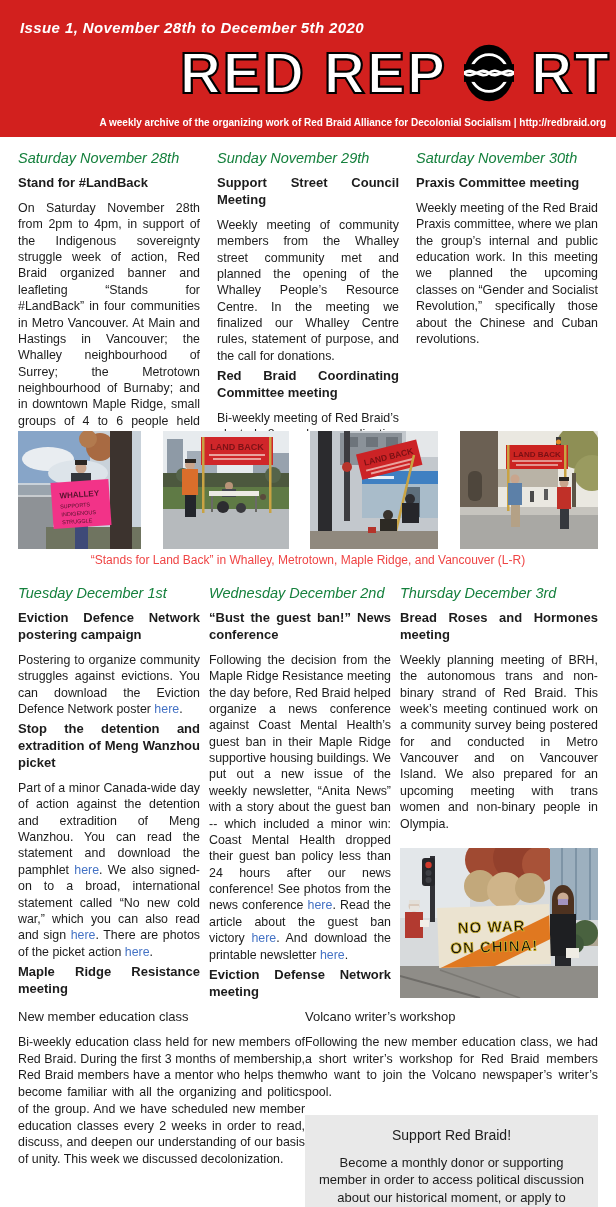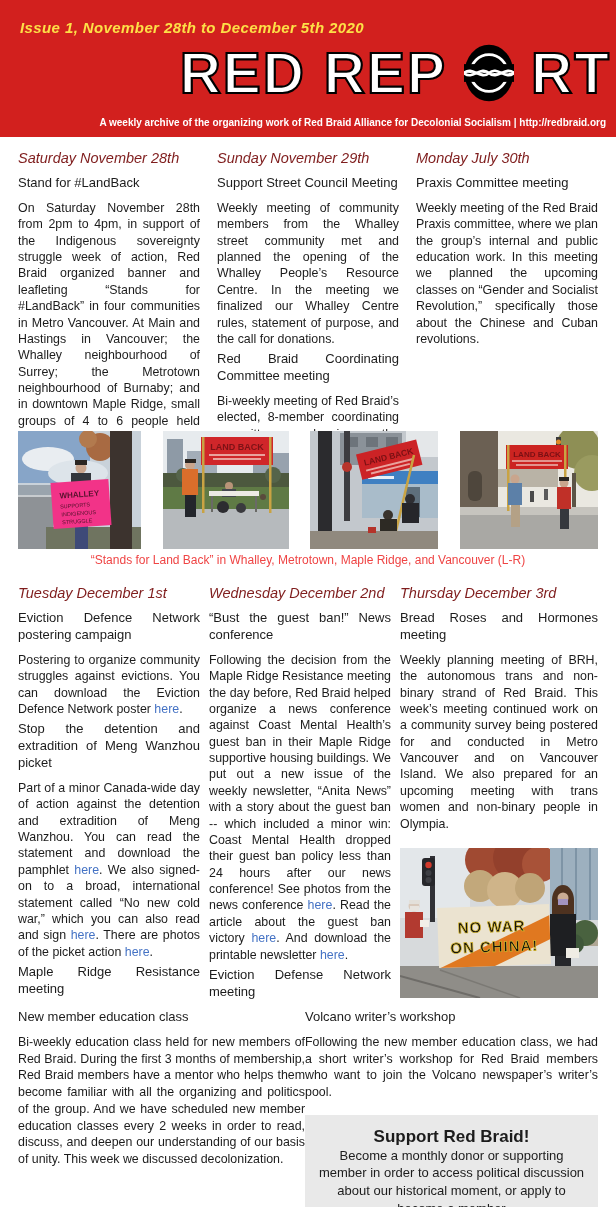--- a/index.html
+++ b/index.html
@@ -6,43 +6,43 @@
   body { background:#fff; }
   .page {
     position:relative; width:616px; height:1207px; margin:0 auto;
     background:#ffffff; overflow:hidden; color:#1c1c1c;
     font-family:"Liberation Sans", sans-serif;
   }
   
   .masthead { position:relative; height:137px; background:#d2201e; }
   .issue-line {
     position:absolute; left:20px; top:19px;
-    color:#fde047; font-weight:bold; font-style:italic;
+    color:#ffffff; font-weight:bold; font-style:italic;
     font-size:15px; letter-spacing:.4px;
   }
   .title-row {
     position:absolute; right:5px; top:42px;
     display:flex; align-items:center; line-height:1;gap:16px;
   }
   .title-part {
     font-size:57px; font-weight:bold; color:#fff;
     -webkit-text-stroke:2.2px #000; letter-spacing:2px; white-space:pre;
   }
   .logo-o { width:50px; height:62px; margin:0 1px; display:block; }
   .tagline {
     position:absolute; left:20px; bottom:9px; width:586px;
     color:#fff; font-weight:bold; font-size:10px; letter-spacing:0; white-space:nowrap;text-align:right;
   }
   
   .content { padding:0 18px; }
   .cols3 { display:flex; justify-content:space-between; }
   .col { width:182px; }
   .col-wide { width:198px; }
-  .day-heading { font-style:italic; font-size:14.5px; margin:0 0 7px; color:#7f1d1d; }
-  .article-title { font-weight:normal; font-size:13px; line-height:1.3; text-align:justify; margin:9px 0 8px; }
+  .day-heading { font-style:italic; font-size:14.5px; margin:0 0 7px; color:#15803d; }
+  .article-title { font-weight:bold; font-size:13px; line-height:1.3; text-align:justify; margin:9px 0 8px; }
   .article-body { font-size:12.4px; line-height:1.32; text-align:justify; }
   .article-body + .article-title { margin-top:4px; }
   a.link, .link { color:#4472c4; cursor:pointer; }
   .week1 { height:294px; padding-top:13px; overflow:hidden; }
   .week2 { height:424px; padding-top:10px; overflow:hidden; }
   
   .photo-strip { display:flex; justify-content:space-between; height:118px; }
   .photo { display:block; }
   .photo svg { display:block; width:100%; height:100%; }
   .strip-caption { text-align:center; font-size:12px; margin:4px 0 8px; color:#ef4444; }
@@ -52,21 +52,21 @@
   .week3 { padding-top:4px; }
   .bottom-cols { display:flex; justify-content:space-between; margin-top:6px; }
   .bottom-left { width:288px; }
   .bottom-right { width:294px; }
   .bottom-title { font-weight:normal; font-size:13px; margin:0 0 10px; }
   .bottom-body { font-size:12.4px; line-height:1.35; text-align:justify; }
   .support-box {
     margin-top:14px; background:#e9e9e9; padding:12px 12px 14px;
     text-align:center;
   }
-  .support-title { font-weight:bold; font-size:17px; }
+  .support-title { font-weight:normal; font-size:14px; margin-bottom:11px; }
   .support-body { font-size:13px; line-height:1.35; text-align:center; }
   svg text { font-family:"Liberation Sans", sans-serif; }
 </style>
 </head>
 <body>
 
 <div class="page">
 
   <header class="masthead">
     <div class="issue-line">Issue 1, November 28th to December 5th 2020</div>
@@ -98,21 +98,21 @@
       <div class="col">
         <div class="day-heading">Sunday November 29th</div>
         <div class="article">
           <div class="article-title">Support Street Council Meeting</div>
           <p class="article-body">Weekly meeting of community members from the Whalley street community met and planned the opening of the Whalley People’s Resource Centre. In the meeting we finalized our Whalley Centre rules, statement of purpose, and the call for donations.</p>
           <div class="article-title">Red Braid Coordinating Committee meeting</div>
           <p class="article-body">Bi-weekly meeting of Red Braid’s elected, 8-member coordinating committee, planning the organizational work of the group for the next 2 weeks.</p>
         </div>
       </div>
       <div class="col">
-        <div class="day-heading">Monday July 30th</div>
+        <div class="day-heading">Saturday November 30th</div>
         <div class="article">
           <div class="article-title">Praxis Committee meeting</div>
           <p class="article-body">Weekly meeting of the Red Braid Praxis committee, where we plan the group’s internal and public education work. In this meeting we planned the upcoming classes on “Gender and Socialist Revolution,” specifically those about the Chinese and Cuban revolutions.</p>
         </div>
       </div>
     </section>
 
     <section>
       <div class="photo-strip">
 

